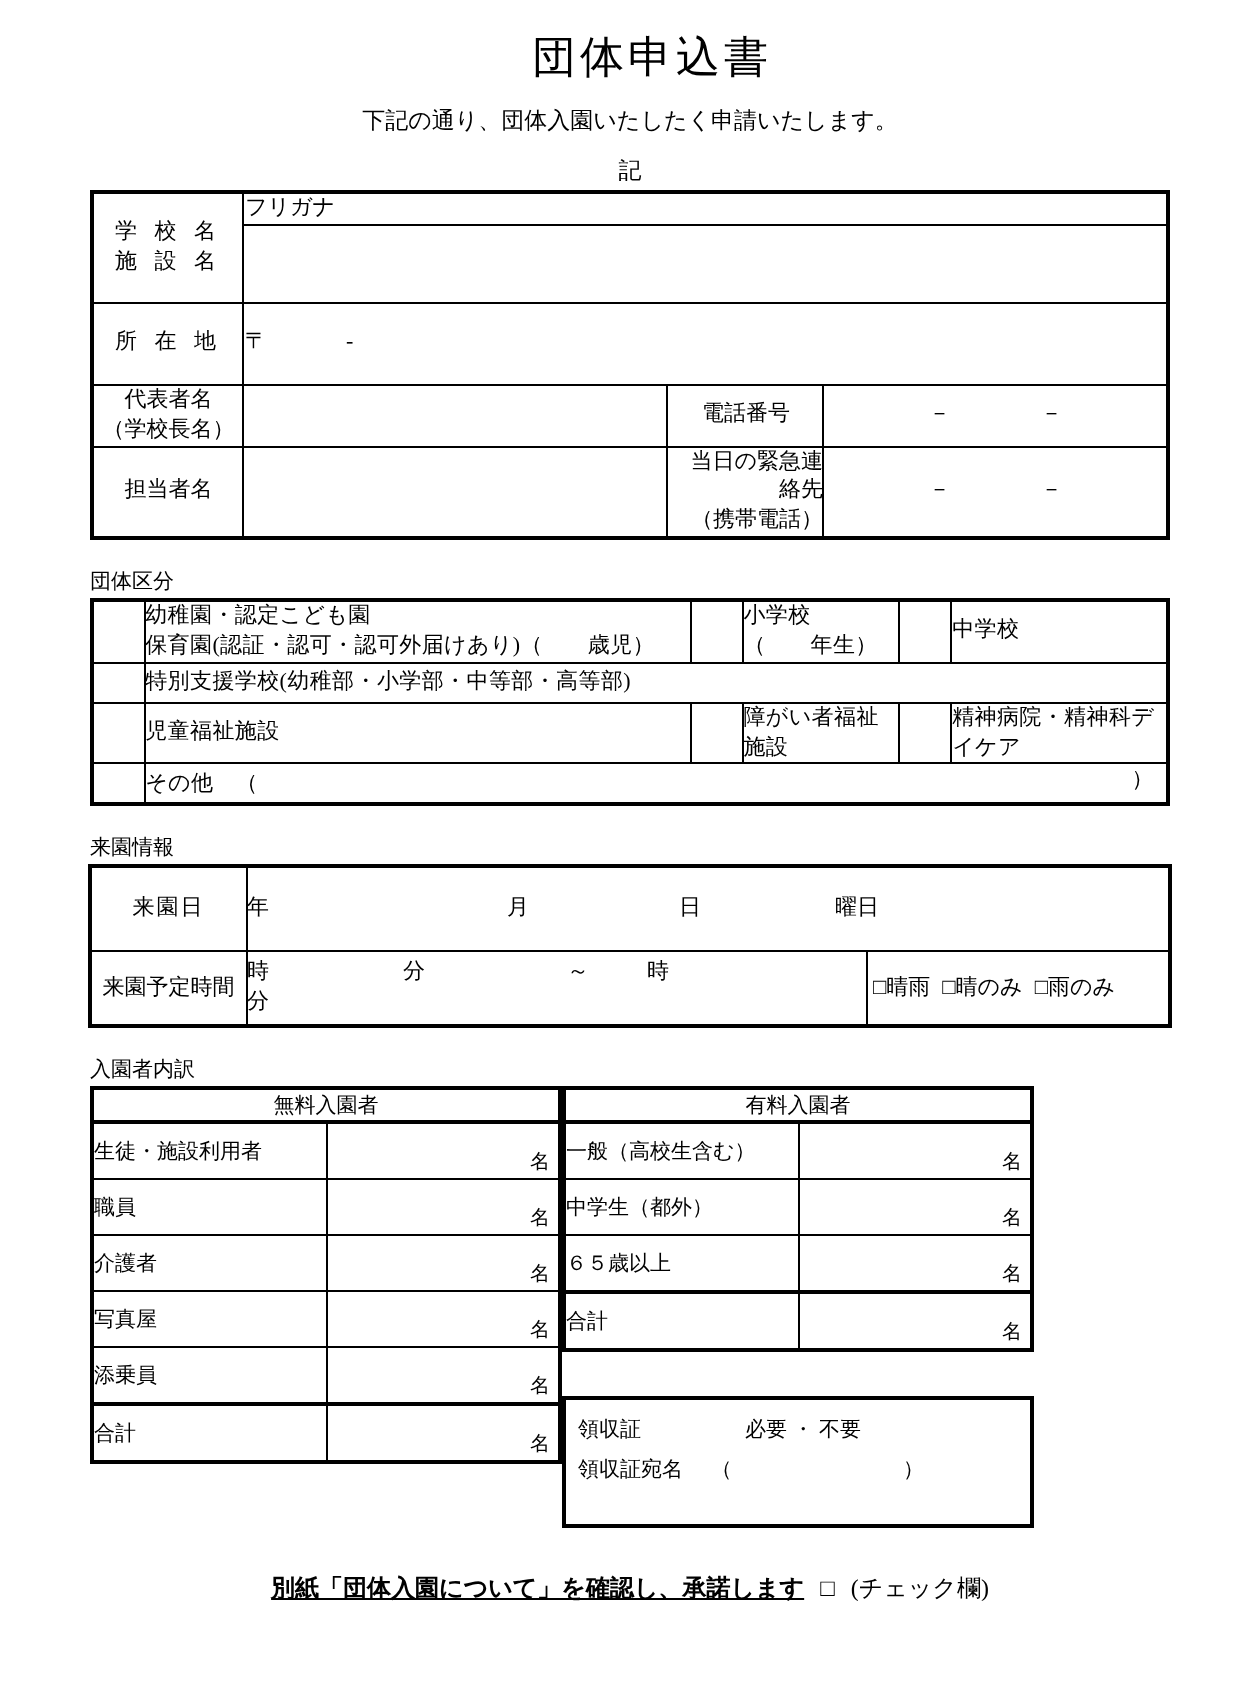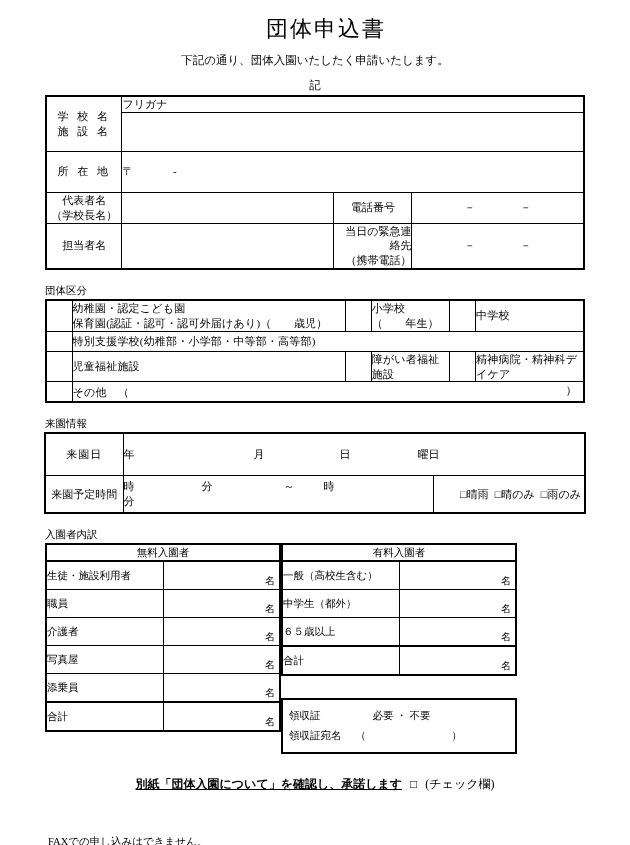--- a/index.html
+++ b/index.html
@@ -144,21 +144,21 @@
   .u-year   { width: 130px; text-align: right; }
   .u-month  { width: 86px;  text-align: right; }
   .u-day    { width: 78px;  text-align: right; }
   .u-dow    { width: 74px;  text-align: right; }
   .t-h1 { width: 78px;  text-align: right; }
   .t-m1 { width: 82px;  text-align: right; }
   .t-tl { width: 40px;  text-align: center; }
   .t-h2 { width: 54px;  text-align: right; }
   .t-m2 { width: 82px;  text-align: right; }
   .weather {
-    text-align: right;
+    text-align: left;
     font-size: 10.5px;
     letter-spacing: 0;
     width: 152px;
   }
   .weather span { margin: 0 3px; white-space: nowrap; }
 
   
   .counts-wrap {
     width: 540px;
     margin: 0 auto;
@@ -198,21 +198,21 @@
     bottom: 1px;
     font-size: 10px;
   }
   .sum-row td { border-top: 2px solid #000 !important; }
 
   .receipt-box {
     width: 236px;
     box-sizing: border-box;
     border: 2px solid #000;
     margin-top: 22px;
-    padding: 6px 0 6px 6px;
+    padding: 6px 0 16px 6px;
     font-size: 10.5px;
     line-height: 1.9;
   }
   .receipt-box .sp1 { display: inline-block; width: 52px; }
   .receipt-box .sp2 { display: inline-block; width: 16px; text-align: center; }
   .receipt-box .sp3 { display: inline-block; width: 14px; }
   .receipt-box .paren-close { display: inline-block; width: 96px; text-align: right; }
 
   
   .confirm {

